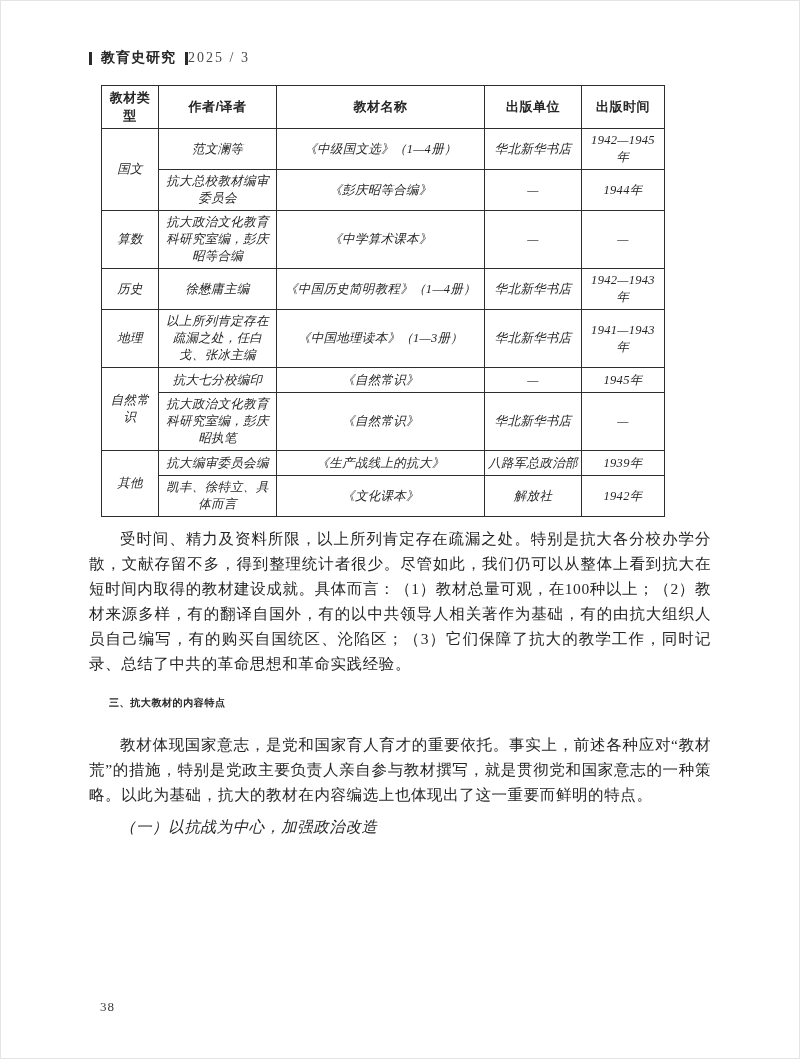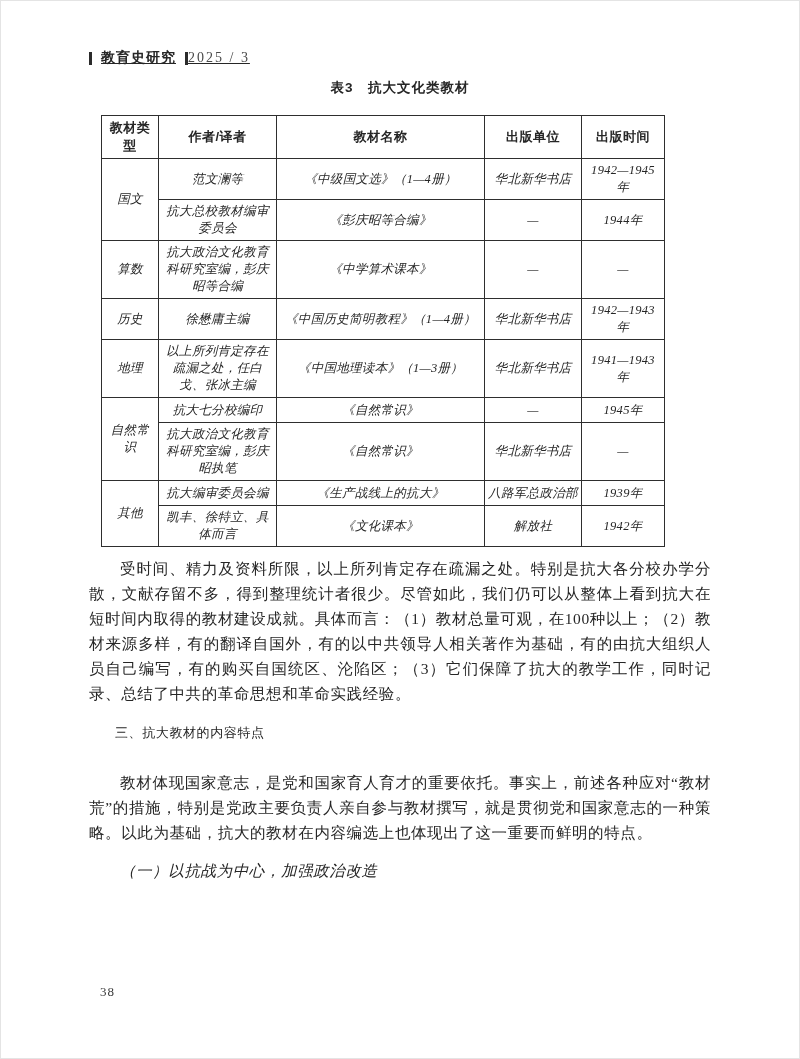--- a/index.html
+++ b/index.html
@@ -16,21 +16,20 @@
     color: #262626;
   }
   .inner { padding: 0 88px; }
 
   
   .running-head {
     margin-top: 48px;
     display: flex;
     align-items: center;
     height: 18px;
-    text-decoration: underline;
   }
   .head-bar {
     display: inline-block;
     width: 3px; height: 13px;
     background: #2b2b2b;
   }
   .journal-name {
     font-family: "Liberation Sans", "DejaVu Sans", sans-serif;
     font-weight: bold;
     font-size: 14px;
@@ -48,21 +47,21 @@
   .para {
     font-size: 15.5px;
     line-height: 25px;
     text-align: justify;
     letter-spacing: 0.6px;
     color: #262626;
   }
   .indent { text-indent: 2em; }
   .p1 { margin-top: 42px; }
   .p2 { margin-top: 9px; }
-  .p3 { margin-top: 26px; }
+  .p3 { margin-top: 18px; }
 
   
   .table-caption {
     margin-top: 12px;
     text-align: center;
     font-family: "Liberation Sans", "DejaVu Sans", sans-serif;
     font-weight: bold;
     font-size: 13.5px;
     letter-spacing: 1px;
   }
@@ -106,59 +105,58 @@
     font-size: 13px;
     line-height: 21px;
     text-align: justify;
     letter-spacing: 0.4px;
     text-indent: 2em;
   }
 
   .section-heading {
     margin-top: 16px;
     font-family: "Liberation Sans", "DejaVu Sans", sans-serif;
-    font-weight: normal;
-    font-size: 13px;
+    font-weight: bold;
+    font-size: 10px;
     line-height: 22px;
     text-indent: 2em;
     letter-spacing: 0.6px;
   }
   .sub-heading {
-    margin-top: 13px;
+    margin-top: 7px;
     font-size: 15.5px;
     line-height: 25px;
     font-style: italic; 
     text-indent: 2em;
     letter-spacing: 0.6px;
   }
 
   .page-number {
     position: absolute;
     left: 99px;
-    bottom: 58px;
+    bottom: 43px;
     font-size: 13px;
     color: #3a3a3a;
     letter-spacing: 1px;
   }
 </style>
 </head>
 <body>
 
 <div class="page">
   <div class="inner">
 
     <div class="running-head">
       <span class="head-bar"></span>
       <span class="journal-name">教育史研究</span>
       <span class="head-bar"></span>
       <span class="issue">2025 / 3</span>
     </div>
 
 
-    <div class="table-caption">表3　抗大文化类教材</div>
 
     <table class="data-table">
       <colgroup>
         <col class="col-type">
           <col class="col-author">
           <col class="col-name">
           <col class="col-pub">
           <col class="col-time">
       </colgroup>
       <thead>

